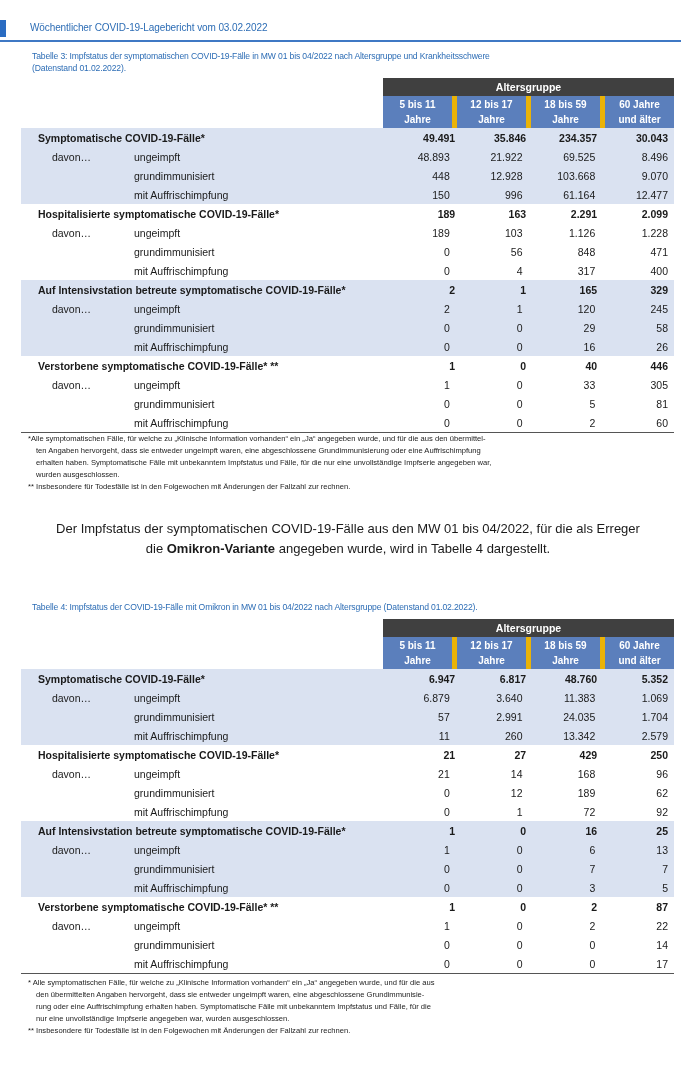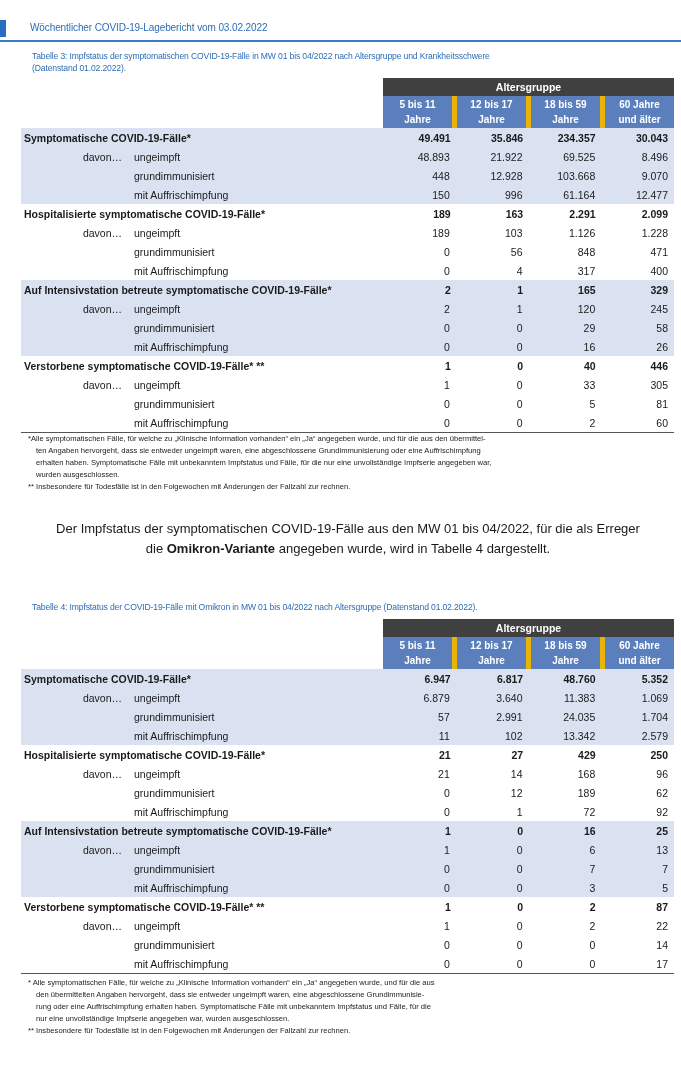--- a/index.html
+++ b/index.html
@@ -14,22 +14,22 @@
   .thead { position: relative; height: 50px; }
   .thead .grp { position: absolute; left: 362px; width: 291px; top: 0; height: 18px; background: #404040;
                 color: #fff; font-weight: bold; font-size: 10.5px; text-align: center; line-height: 18px; }
   .thead .cols { position: absolute; left: 362px; top: 18px; width: 291px; height: 32px; display: flex; }
   .thead .col { flex: 1; background: #5b7fbc; color: #fff; font-weight: bold; font-size: 10px; text-align: center;
                 line-height: 15px; border-left: 5px solid #eab308; padding-top: 1px; box-sizing: border-box; }
   .thead .col:first-child { border-left: none; }
   .row { position: relative; height: 19px; display: flex; align-items: center; font-size: 10.5px; }
   .row.shade { background: #dae2f1; }
   .row .label { width: 362px; white-space: nowrap; }
-  .row.main .label { font-weight: bold; padding-left: 3px; }
-  .row.sub .davon { display: inline-block; width: 101px; text-align: right; padding-right: 0; box-sizing: border-box; }
+  .row.main .label { font-weight: bold; padding-left: 17px; }
+  .row.sub .davon { display: inline-block; width: 101px; text-align: center; padding-right: 0; box-sizing: border-box; }
   .row.sub .davon-pad { display: inline-block; width: 12px; }
   .row.sub .status { display: inline-block; }
   .row.sub .indent { display: inline-block; width: 101px; }
   .row .v { width: 72.75px; text-align: right; padding-right: 6px; box-sizing: border-box; }
   .row .v:first-of-type { width: 72.75px; }
   .row.main .v { font-weight: bold; }
   .bottom-rule { height: 1px; background: #555; }
   .notes { position: absolute; left: 28px; width: 630px; font-size: 7.6px; line-height: 12px; color: #222; }
   .notes p { margin: 0; }
   .notes .cont { padding-left: 8px; }
@@ -241,21 +241,21 @@
     <div class="row sub shade">
       <div class="label"><span class="indent"></span><span class="davon-pad"></span><span class="status">grundimmunisiert</span></div>
       <div class="v">57</div>
       <div class="v">2.991</div>
       <div class="v">24.035</div>
       <div class="v">1.704</div>
     </div>
     <div class="row sub shade">
       <div class="label"><span class="indent"></span><span class="davon-pad"></span><span class="status">mit Auffrischimpfung</span></div>
       <div class="v">11</div>
-      <div class="v">102</div>
+      <div class="v">260</div>
       <div class="v">13.342</div>
       <div class="v">2.579</div>
     </div>
     <div class="row main">
       <div class="label">Hospitalisierte symptomatische COVID-19-Fälle*</div>
       <div class="v">21</div>
       <div class="v">27</div>
       <div class="v">429</div>
       <div class="v">250</div>
     </div>

